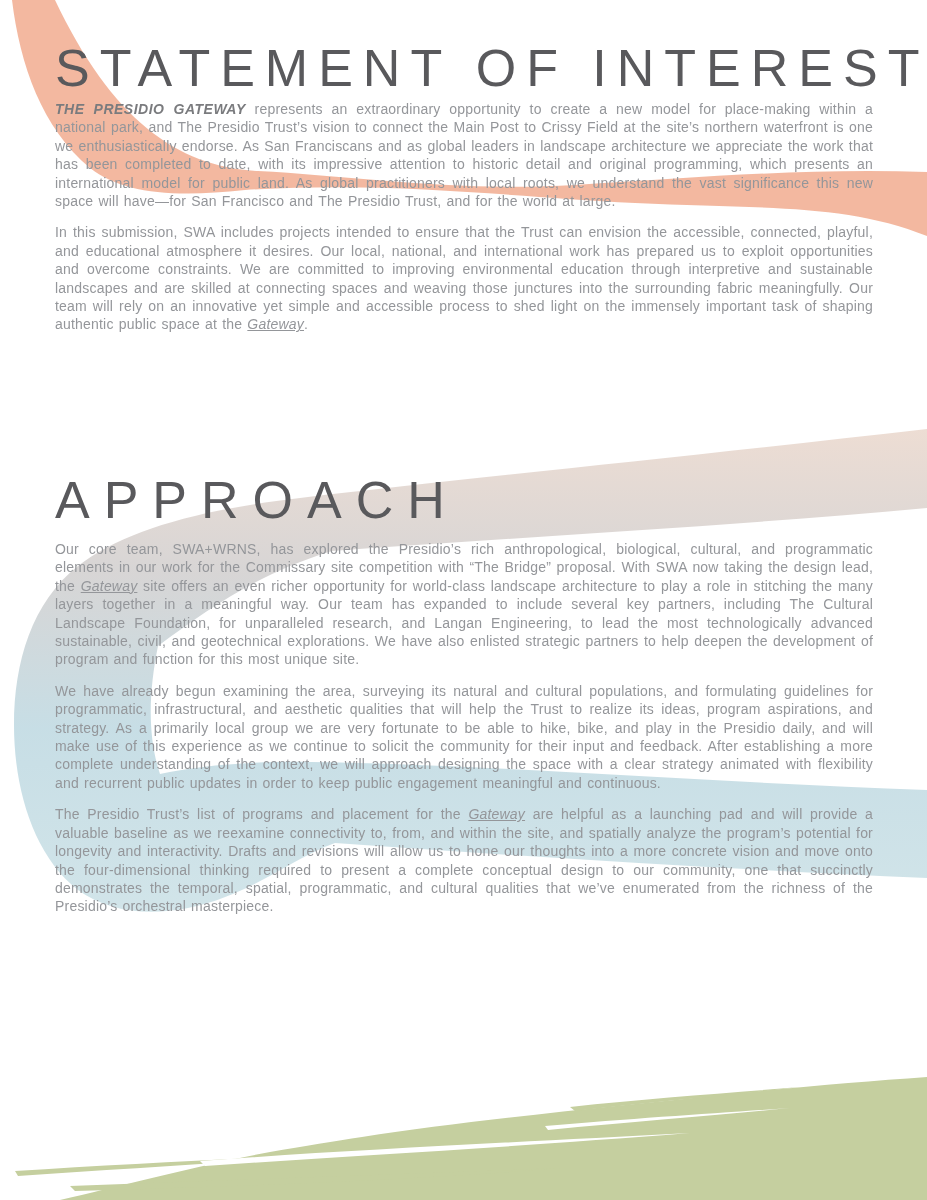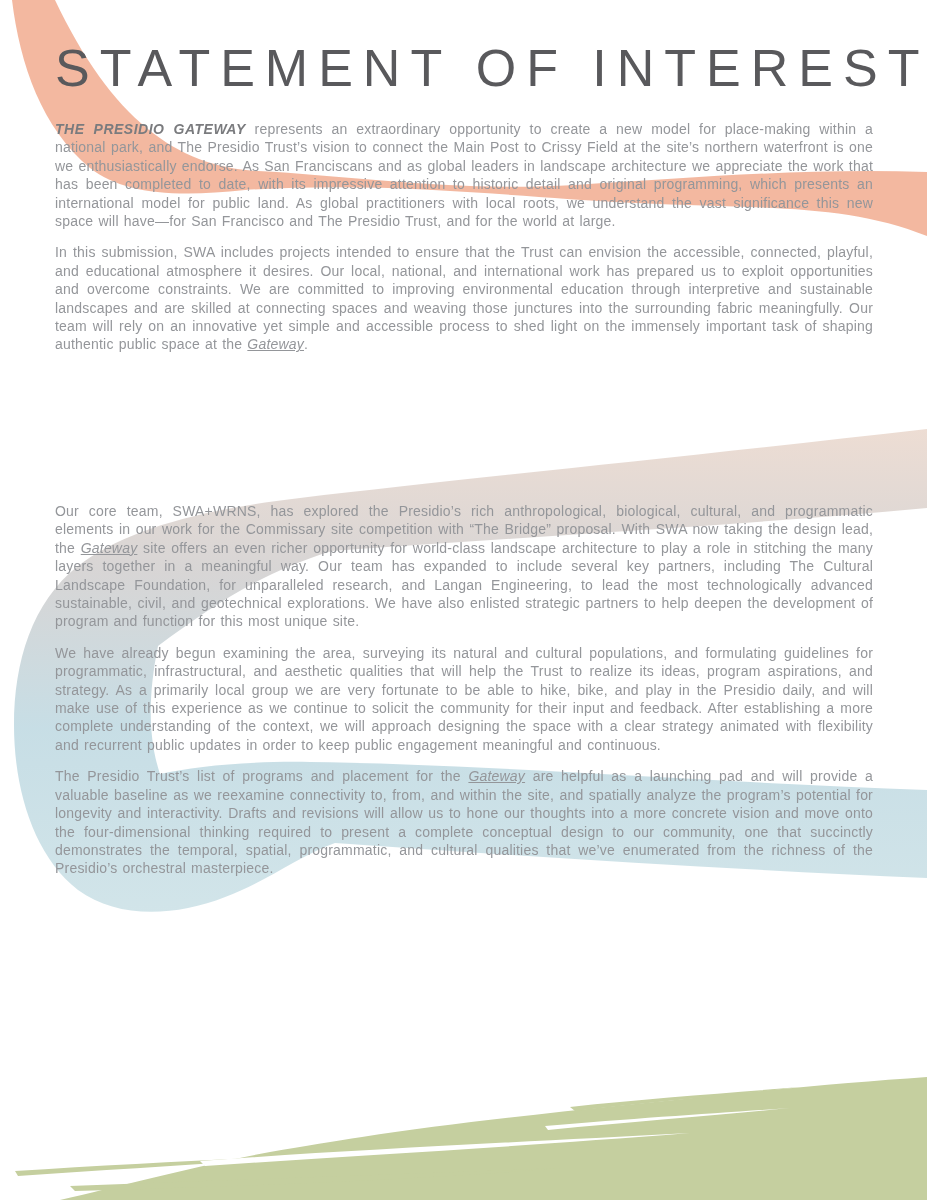--- a/index.html
+++ b/index.html
@@ -35,22 +35,22 @@
   .title-s2 { letter-spacing: 14px; }
   .body-para {
     margin: 13px 0 0 0;
     font-size: 14px;
     line-height: 18.4px;
     text-align: justify;
     color: #94969a;
     letter-spacing: 0.2px;
     word-spacing: 1px;
   }
-  .section-statement .body-para:first-of-type { margin-top: 24px; }
-  .section-approach  .body-para:first-of-type { margin-top: 30px; }
+  .section-statement .body-para:first-of-type { margin-top: 4px; }
+  .section-approach  .body-para:first-of-type { margin-top: 12px; }
   .seg-bold-italic { font-weight: bold; font-style: italic; color: #7a7b7e; letter-spacing: 0.5px; }
   .seg-italic { font-style: italic; text-decoration: underline; }
 </style>
 </head>
 <body>
 
 <svg id="decor-layer" width="927" height="1200" viewBox="0 0 927 1200" xmlns="http://www.w3.org/2000/svg">
   <defs>
     <linearGradient id="gradC" x1="0" y1="0" x2="0" y2="1">
       <stop offset="0" stop-color="#ecdbd1"></stop>
@@ -102,18 +102,19 @@
 
 <div class="content">
 
   <section class="section section-statement">
     <h1 class="section-title title-s1">STATEMENT OF INTEREST</h1>
     <p class="body-para"><span class="seg-bold-italic">THE PRESIDIO GATEWAY</span><span> represents an extraordinary opportunity to create a new model for place-making within a national park, and The Presidio Trust’s vision to connect the Main Post to Crissy Field at the site’s northern waterfront is one we enthusiastically endorse. As San Franciscans and as global leaders in landscape architecture we appreciate the work that has been completed to date, with its impressive attention to historic detail and original programming, which presents an international model for public land. As global practitioners with local roots, we understand the vast significance this new space will have—for San Francisco and The Presidio Trust, and for the world at large.</span></p>
     <p class="body-para"><span>In this submission, SWA includes projects intended to ensure that the Trust can envision the accessible, connected, playful, and educational atmosphere it desires. Our local, national, and international work has prepared us to exploit opportunities and overcome constraints. We are committed to improving environmental education through interpretive and sustainable landscapes and are skilled at connecting spaces and weaving those junctures into the surrounding fabric meaningfully. Our team will rely on an innovative yet simple and accessible process to shed light on the immensely important task of shaping authentic public space at the </span><span class="seg-italic">Gateway</span><span>.</span></p>
   </section>
 
   <section class="section section-approach">
+    <h1 class="section-title title-s2">APPROACH</h1>
     <p class="body-para"><span>Our core team, SWA+WRNS, has explored the Presidio’s rich anthropological, biological, cultural, and programmatic elements in our work for the Commissary site competition with “The Bridge” proposal. With SWA now taking the design lead, the </span><span class="seg-italic">Gateway</span><span> site offers an even richer opportunity for world-class landscape architecture to play a role in stitching the many layers together in a meaningful way. Our team has expanded to include several key partners, including The Cultural Landscape Foundation, for unparalleled research, and Langan Engineering, to lead the most technologically advanced sustainable, civil, and geotechnical explorations. We have also enlisted strategic partners to help deepen the development of program and function for this most unique site.</span></p>
     <p class="body-para"><span>We have already begun examining the area, surveying its natural and cultural populations, and formulating guidelines for programmatic, infrastructural, and aesthetic qualities that will help the Trust to realize its ideas, program aspirations, and strategy. As a primarily local group we are very fortunate to be able to hike, bike, and play in the Presidio daily, and will make use of this experience as we continue to solicit the community for their input and feedback. After establishing a more complete understanding of the context, we will approach designing the space with a clear strategy animated with flexibility and recurrent public updates in order to keep public engagement meaningful and continuous.</span></p>
     <p class="body-para"><span>The Presidio Trust’s list of programs and placement for the </span><span class="seg-italic">Gateway</span><span> are helpful as a launching pad and will provide a valuable baseline as we reexamine connectivity to, from, and within the site, and spatially analyze the program’s potential for longevity and interactivity. Drafts and revisions will allow us to hone our thoughts into a more concrete vision and move onto the four-dimensional thinking required to present a complete conceptual design to our community, one that succinctly demonstrates the temporal, spatial, programmatic, and cultural qualities that we’ve enumerated from the richness of the Presidio’s orchestral masterpiece.</span></p>
   </section>
 
 </div>
 
 </body></html>

